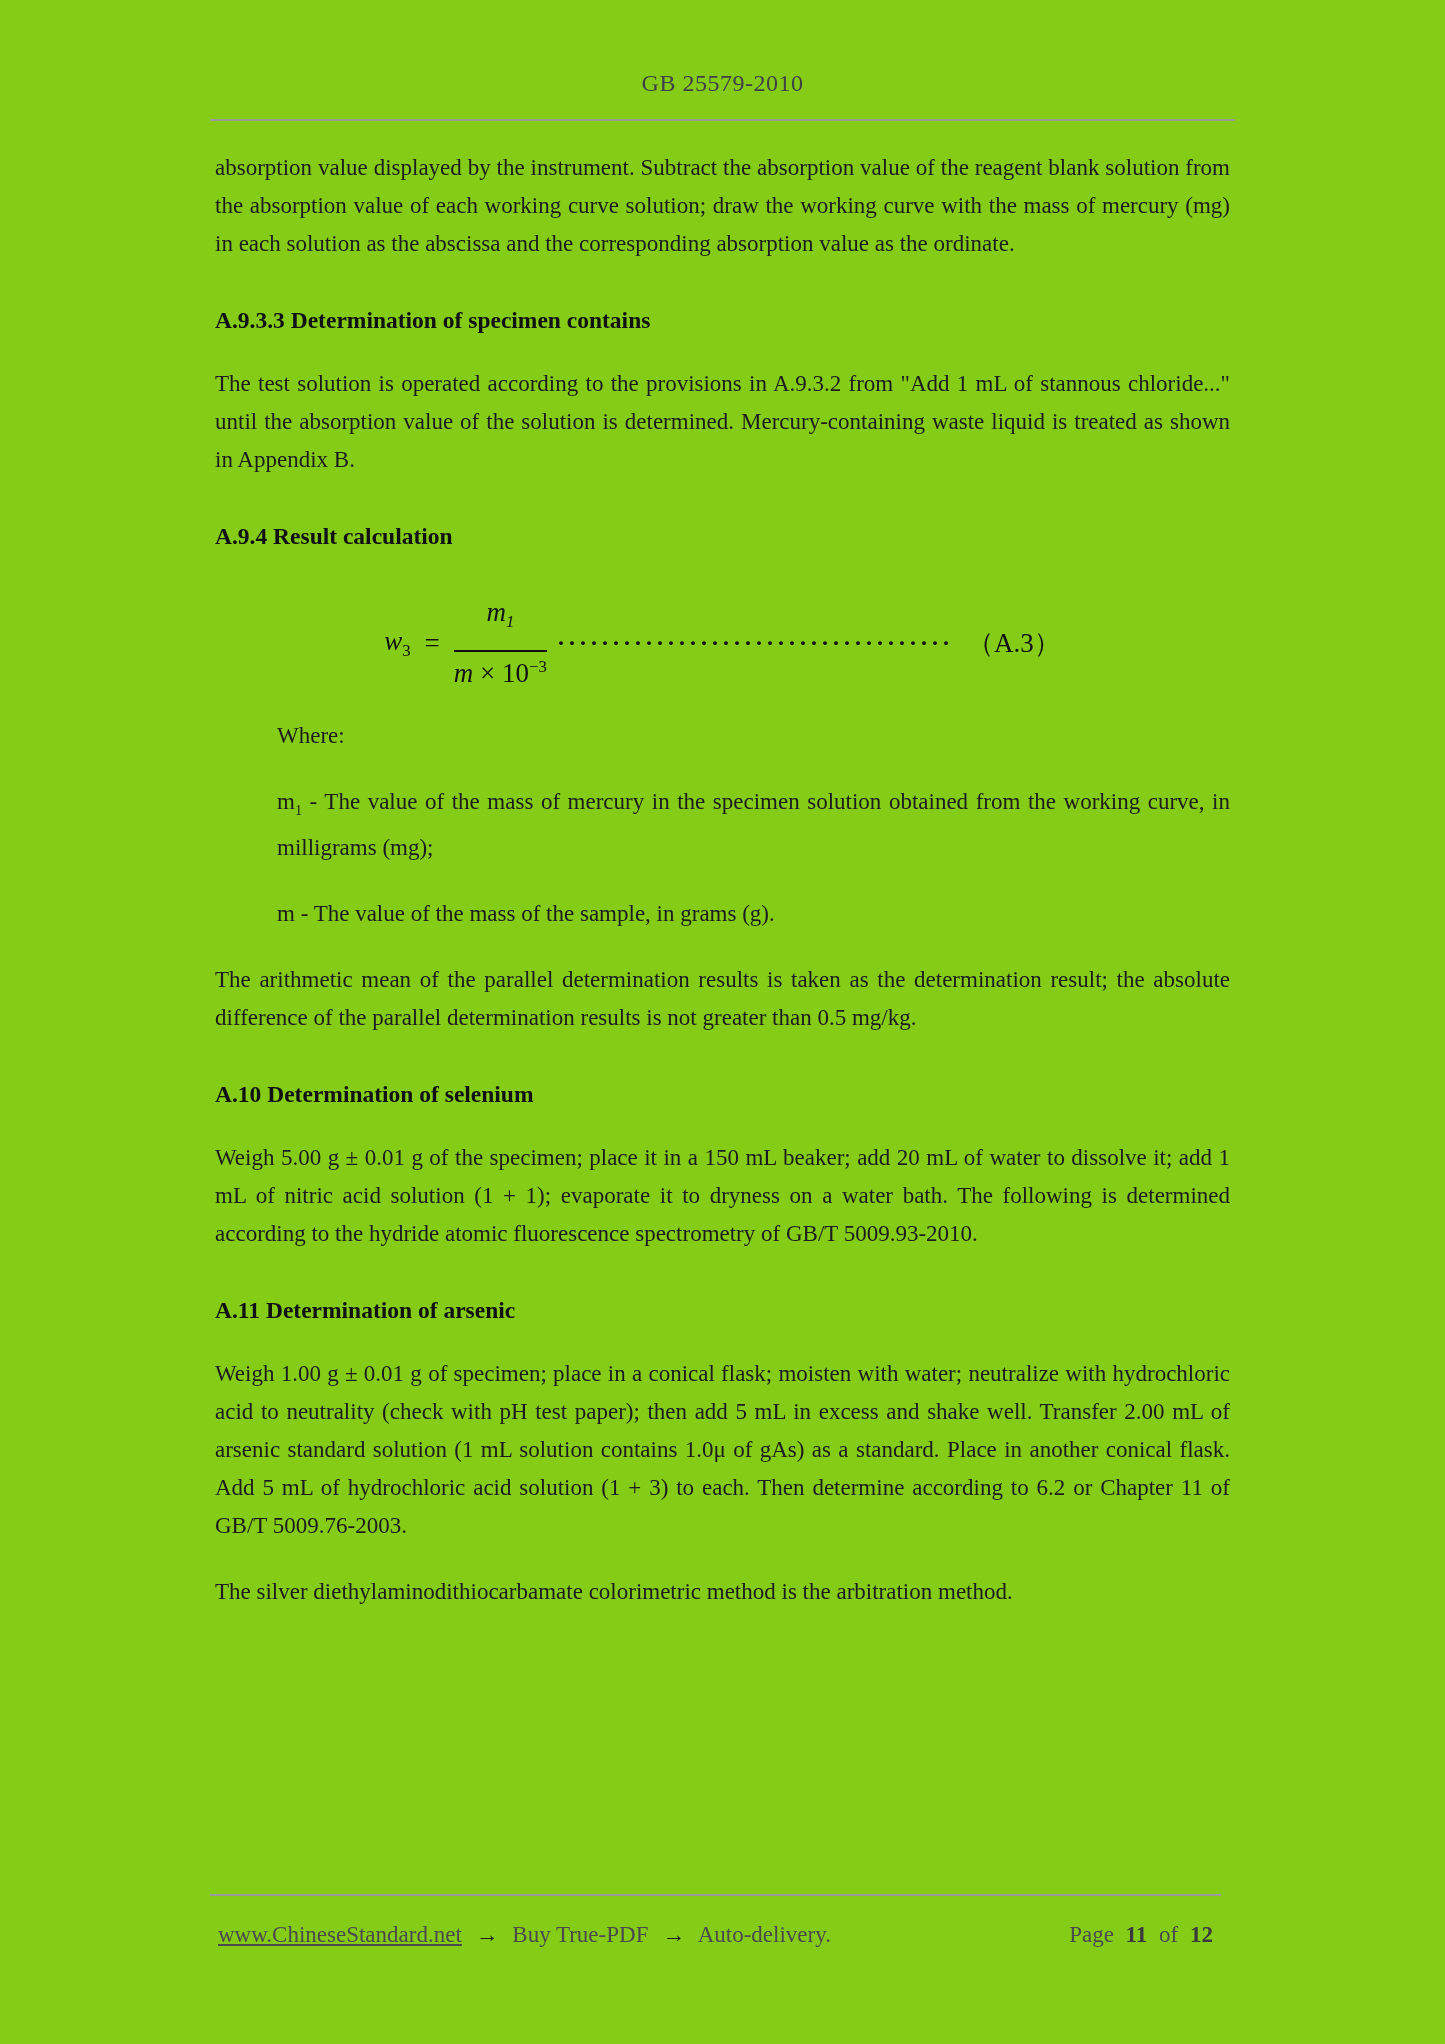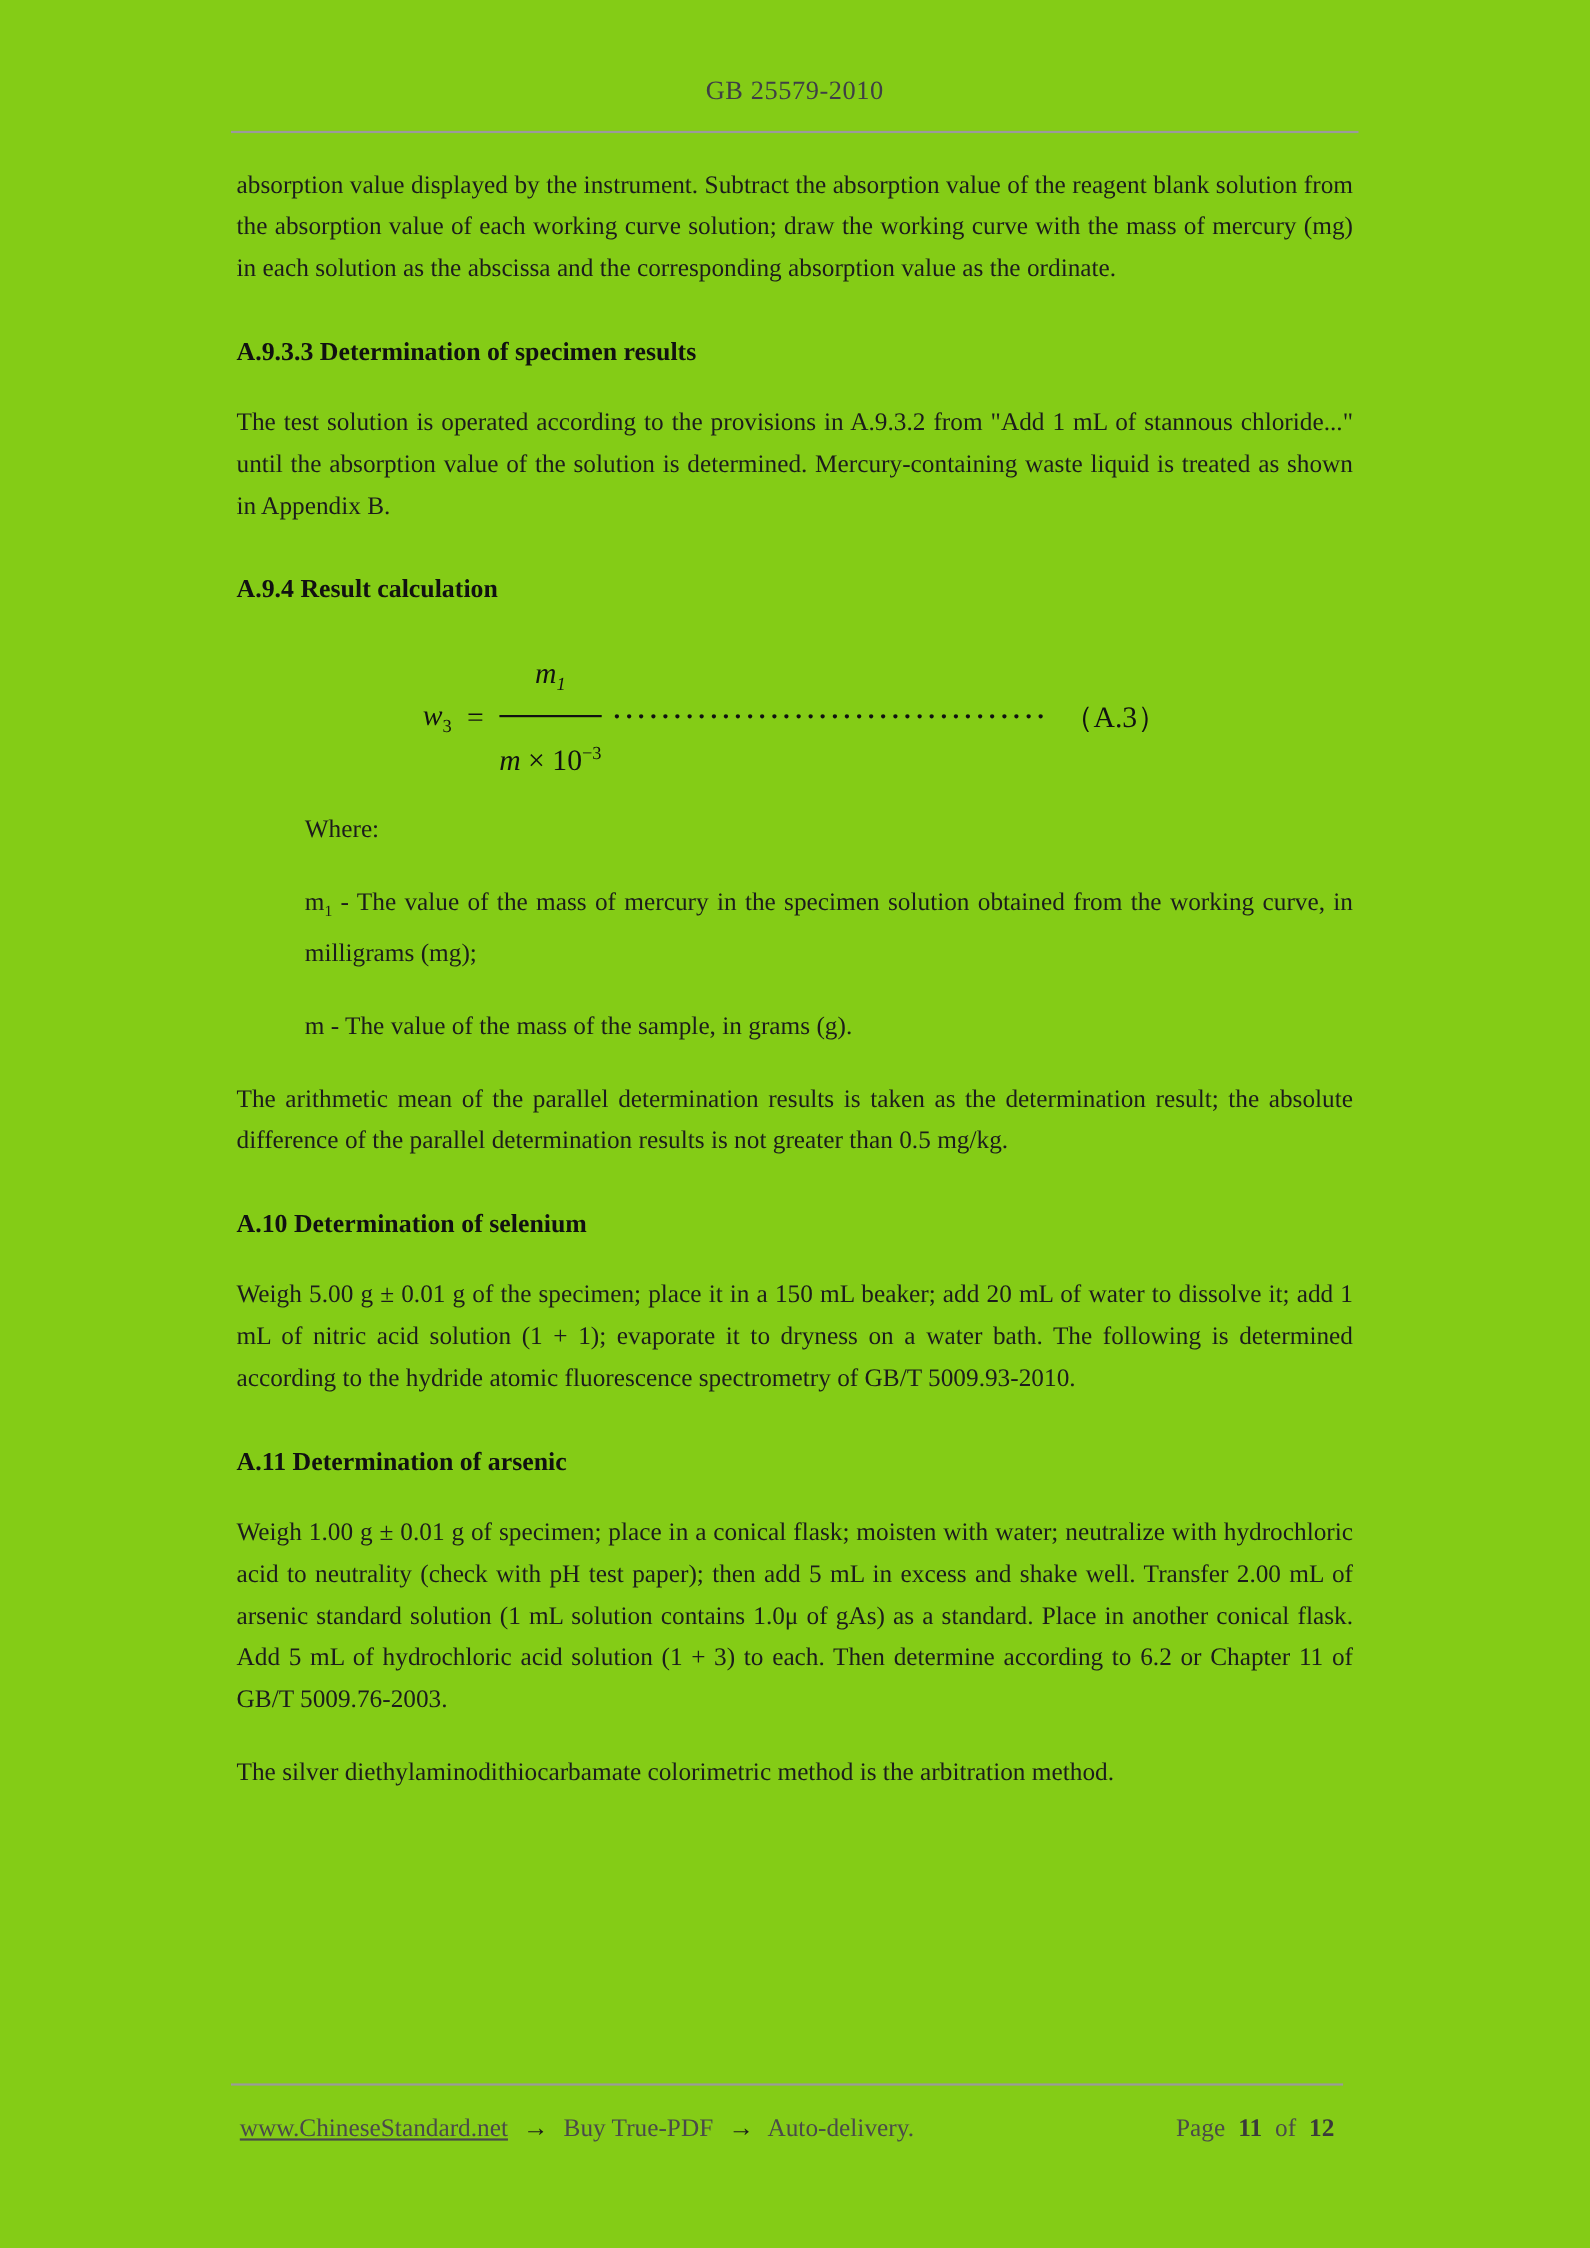--- a/index.html
+++ b/index.html
@@ -47,21 +47,21 @@
     color: #111;
   }
   .f-var { font-style: italic; }
   .f-eq { margin: 0 14px; }
   .frac { display: inline-flex; flex-direction: column; text-align: center; vertical-align: middle; }
   .frac .num {
     border-bottom: 2.5px solid #111;
     padding: 0 18px 18px 18px;
     font-style: italic;
   }
-  .frac .den { padding-top: 23px; }
+  .frac .den { padding-top: 5px; }
   .frac .den .ital { font-style: italic; }
   .frac .den .upright { font-style: normal; }
   .dots {
     font-weight: bold;
     letter-spacing: 3px;
     margin-left: 10px;
     font-size: 24px;
     white-space: nowrap;
     overflow: hidden;
   }
@@ -105,21 +105,21 @@
 
   <div class="doc-header">
     <div class="doc-title">GB 25579-2010</div>
   </div>
   <hr class="header-rule">
 
   <div class="content">
 
     <p class="para">absorption value displayed by the instrument. Subtract the absorption value of the reagent blank solution from the absorption value of each working curve solution; draw the working curve with the mass of mercury (mg) in each solution as the abscissa and the corresponding absorption value as the ordinate.</p>
 
-    <p class="heading">A.9.3.3 Determination of specimen results</p>
+    <p class="heading">A.9.3.3 Determination of specimen contains</p>
     <p class="para">The test solution is operated according to the provisions in A.9.3.2 from "Add 1 mL of stannous chloride..." until the absorption value of the solution is determined. Mercury-containing waste liquid is treated as shown in Appendix B.</p>
 
     <p class="heading">A.9.4 Result calculation</p>
 
     <div class="formula-row">
       <span><span class="f-var">w</span><sub>3</sub></span>
       <span class="f-eq">=</span>
       <span class="frac">
         <span class="num"><span>m</span><sub>1</sub></span>
         <span class="den"><span class="ital">m</span> <span class="upright">×</span> <span class="upright">10</span><sup class="upright">−3</sup></span>

